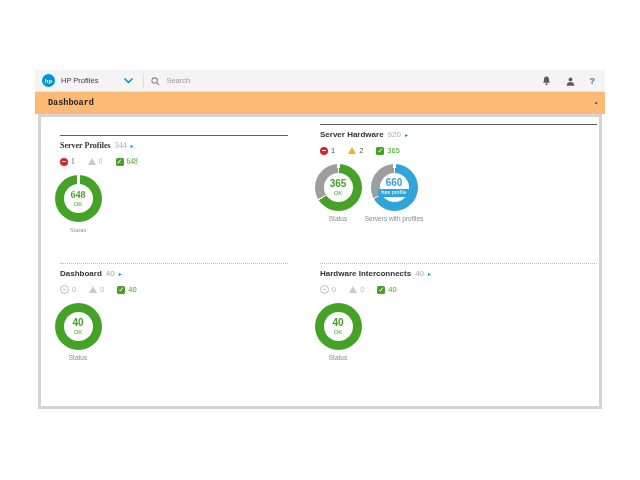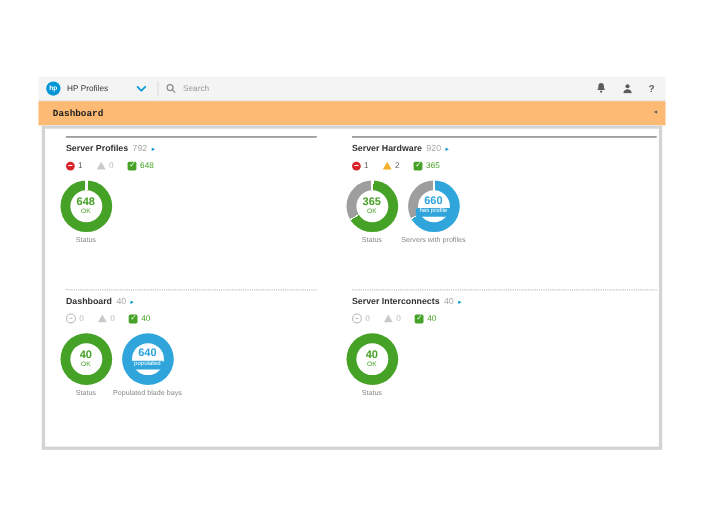--- a/index.html
+++ b/index.html
@@ -18,21 +18,21 @@
   .qmark{font-size:9px;color:#666;font-weight:bold;}
   
   .pagebar{height:22px;background:#fdba74;display:flex;align-items:center;justify-content:space-between;padding:0 7px 0 13px;font-family:Liberation Mono, monospace;}
   .ptitle{font-size:8.5px;font-weight:bold;color:#222;}
   .collapse{font-size:7px;color:#555;line-height:1;}
   
   .well{margin:0 3px;border:3px solid #d4d4d4;background:#fff;height:289px;position:relative;}
   .panel{position:absolute;box-sizing:border-box;padding-top:5px;}
   .panel.r1{border-top:1px solid #5f5f5f;}
   .panel.r2{border-top:1px dotted #bdbdbd;}
-  .p1{left:19px;top:7px;width:228px;}
+  .p1{left:19px;top:18px;width:228px;font-family:Liberation Serif, serif;}
   .p2{left:279px;top:7px;width:277px;}
   .p3{left:19px;top:146px;width:228px;}
   .p4{left:279px;top:146px;width:277px;}
   .trow{display:flex;align-items:baseline;gap:4px;cursor:pointer;}
   .tname{font-size:8px;font-weight:bold;color:#333;}
   .ttotal{font-size:8px;color:#a9a9a9;}
   .tarrow{font-size:6px;color:#0096d6;}
   .srow{display:flex;align-items:center;gap:13px;margin-top:7px;}
   .sitem{display:flex;align-items:center;gap:3px;}
   .count{font-size:7.5px;color:#555;}
@@ -102,21 +102,21 @@
   <div class="pagebar">
     <span class="ptitle">Dashboard</span>
     <span class="collapse">◂</span>
   </div>
 
   <div class="well">
 
     <div class="panel r1 p1">
       <div class="trow">
         <span class="tname">Server Profiles</span>
-        <span class="ttotal">792</span>
+        <span class="ttotal">344</span>
         <span class="tarrow">▸</span>
       </div>
       <div class="srow">
         <span class="sitem">
             <span class="ic-crit"></span>
             <span class="count">1</span>
           </span>
         <span class="sitem">
             <span class="ic-warn muted"></span>
             <span class="count muted">0</span>
@@ -208,36 +208,26 @@
         <div class="dblock">
           <div class="donut" style="background: conic-gradient(rgb(70, 162, 38) 0deg, rgb(70, 162, 38) 360deg);">
             <div class="hole"></div>
             <div class="ctr">
                 <span class="val" style="color: rgb(70, 162, 38);">40</span>
                 <span class="sub" style="color: rgb(70, 162, 38);">OK</span>
               </div>
           </div>
           <div class="cap">Status</div>
         </div>
-        <div class="dblock">
-          <div class="donut" style="background: conic-gradient(rgb(47, 165, 220) 0deg, rgb(47, 165, 220) 360deg);">
-            <div class="hole"></div>
-            <div class="ctr">
-                <span class="val" style="color: rgb(47, 165, 220);">640</span>
-                <span class="sub chip" style="background: rgb(47, 165, 220);">populated</span>
-              </div>
-          </div>
-          <div class="cap">Populated blade bays</div>
-        </div>
       </div>
     </div>
 
     <div class="panel r2 p4">
       <div class="trow">
-        <span class="tname">Server Interconnects</span>
+        <span class="tname">Hardware Interconnects</span>
         <span class="ttotal">40</span>
         <span class="tarrow">▸</span>
       </div>
       <div class="srow">
         <span class="sitem">
             <span class="ic-crit muted"></span>
             <span class="count muted">0</span>
           </span>
         <span class="sitem">
             <span class="ic-warn muted"></span>

